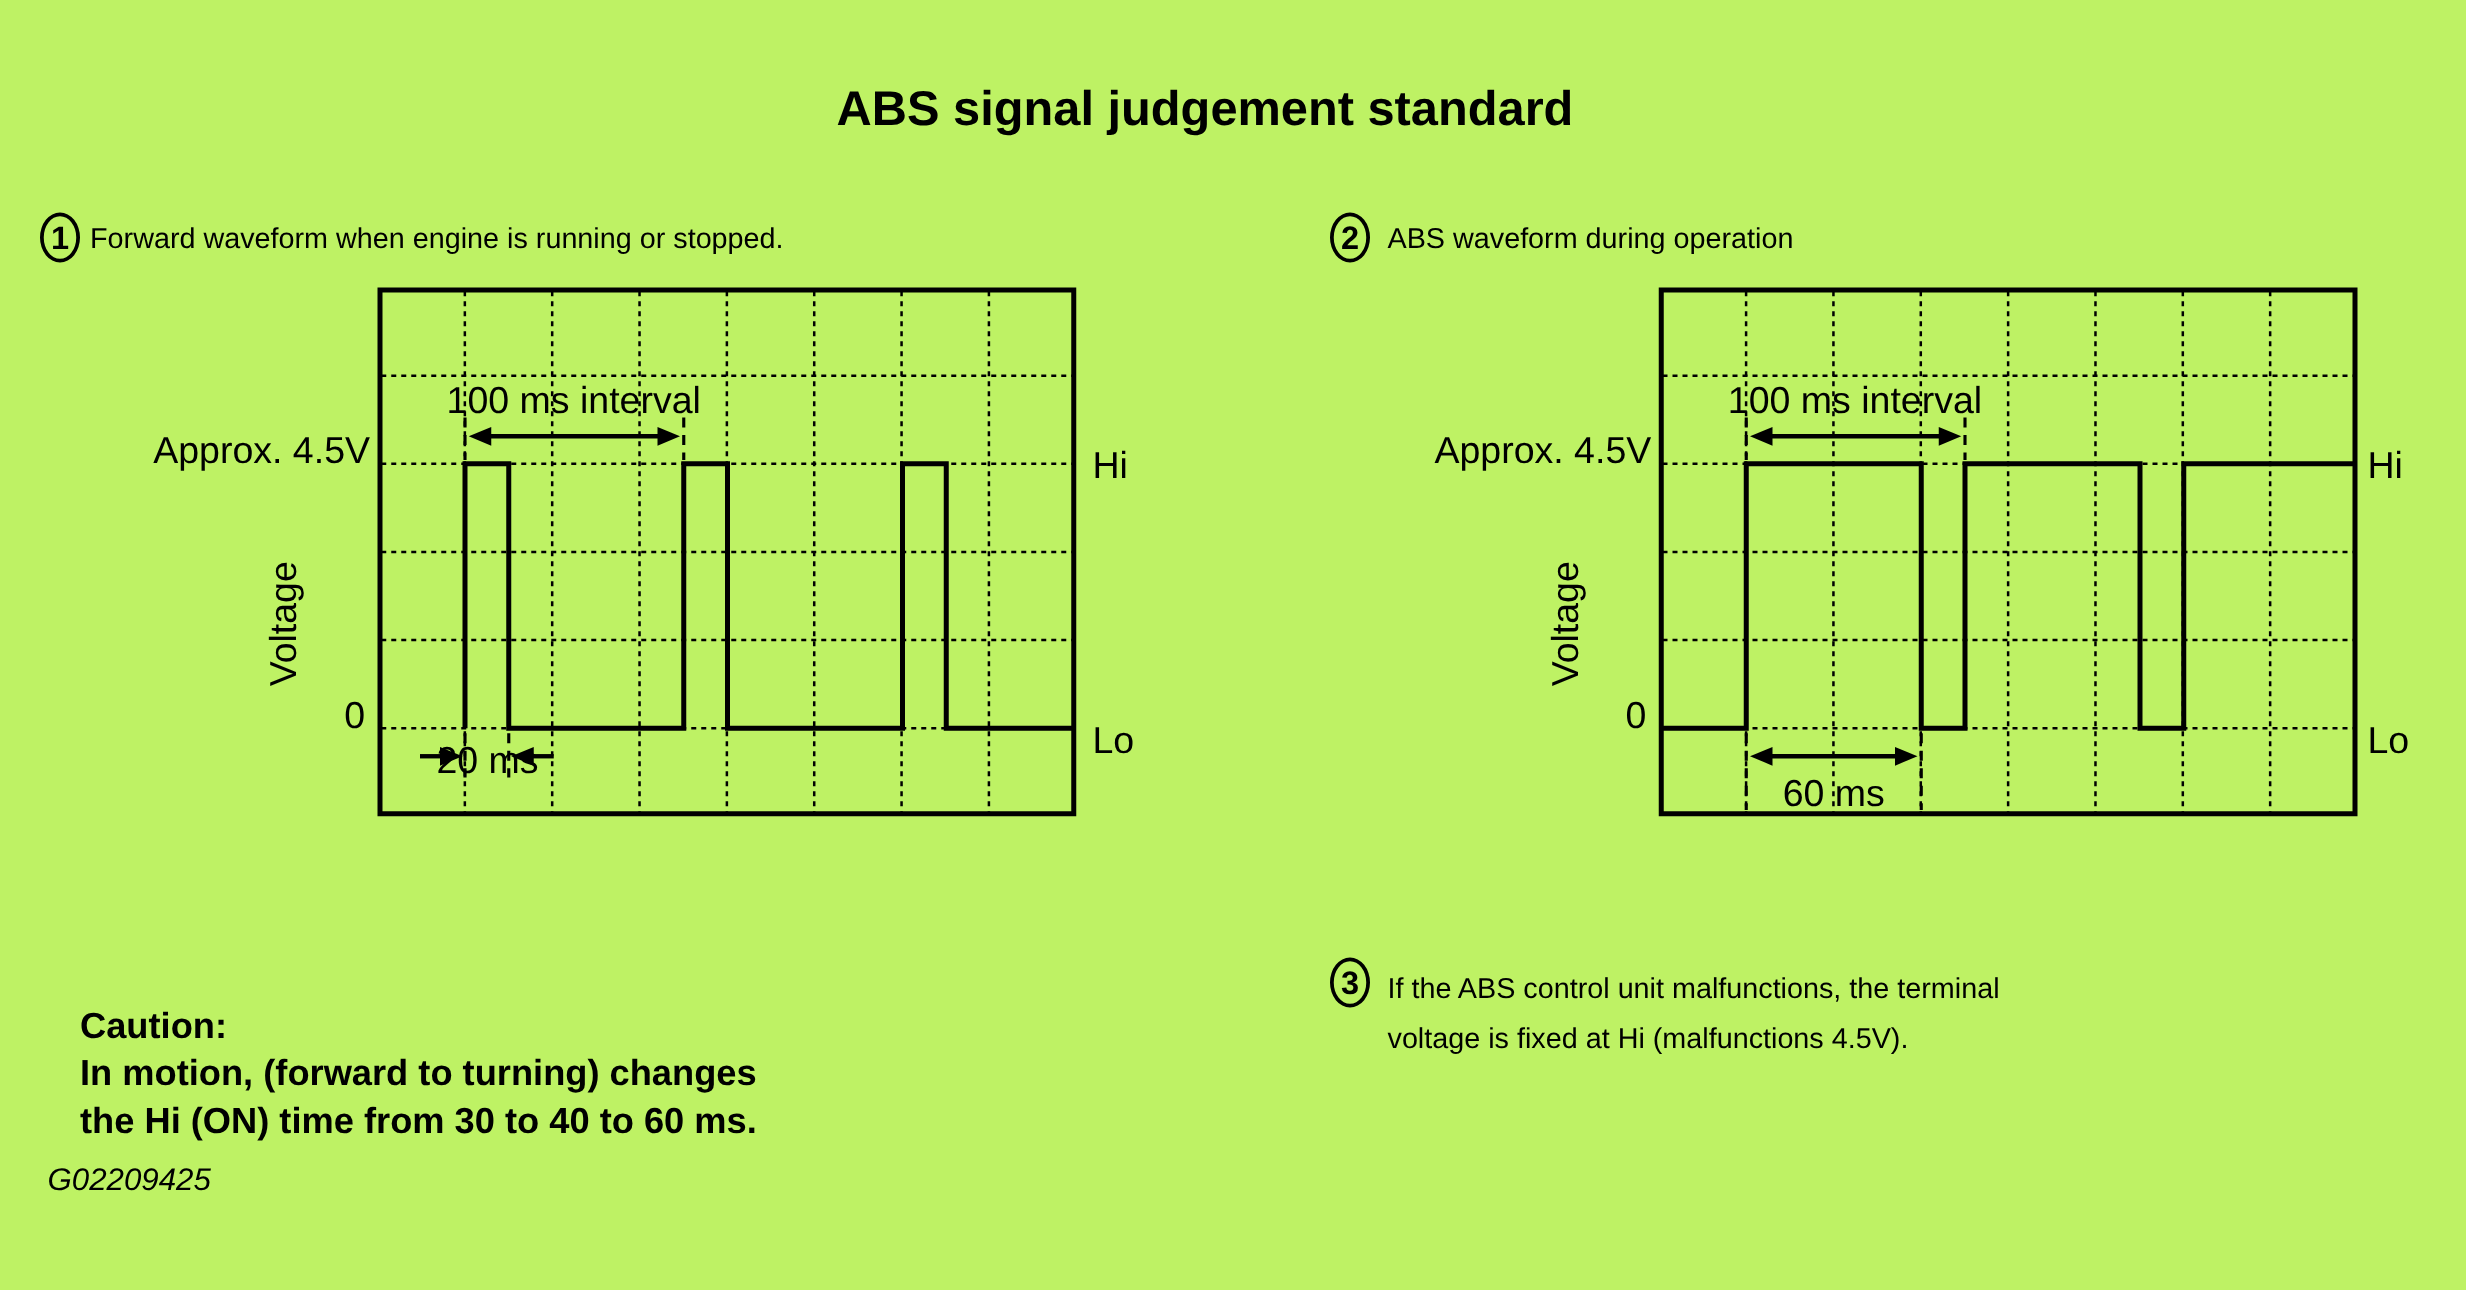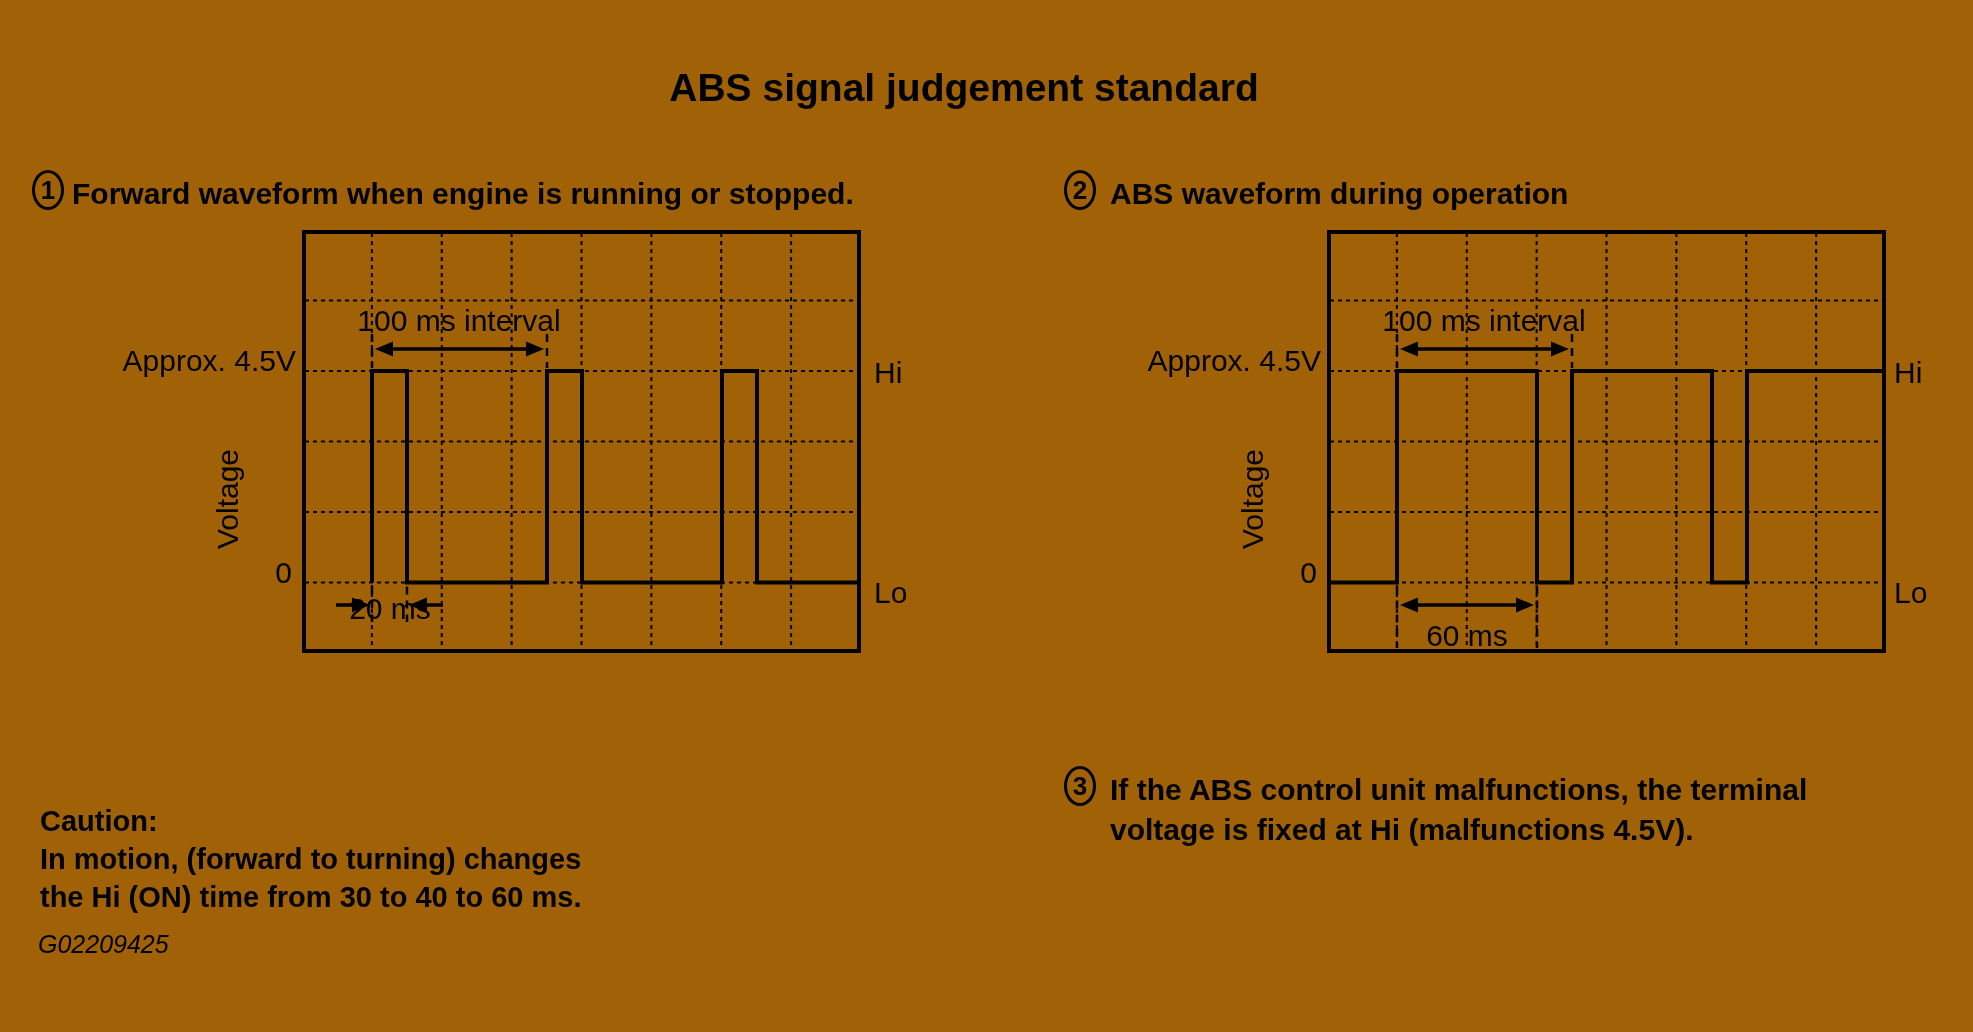--- a/index.html
+++ b/index.html
@@ -1,32 +1,32 @@
 <!DOCTYPE html>
 <html><head>
 <meta charset="utf-8">
 <style>
   html,body { margin:0; padding:0; background:#fff; }
   .page {
-    position:relative; width:1973px; height:1032px; background:#a16207;
+    position:relative; width:1973px; height:1032px; background:#bef264;
     font-family:"Liberation Sans","DejaVu Sans",sans-serif; color:#000; overflow:hidden;
   }
   .abs { position:absolute; }
   .page-title { font-size:39px; font-weight:bold; white-space:nowrap; transform:translateX(-50%); }
-  .body-text { font-size:30px; white-space:nowrap;font-weight:bold; }
+  .body-text { font-size:23px; white-space:nowrap; }
   .chart-label { font-size:30px; white-space:nowrap; }
   .badge {
     box-sizing:border-box; width:32px; height:40px; border:3px solid #000; border-radius:50%;
     display:flex; align-items:center; justify-content:center;
     font-weight:bold; font-size:26px; line-height:1;
   }
   .right-align { text-align:right; }
   .center { text-align:center; }
   .rot { transform:rotate(-90deg); transform-origin:center center; }
-  .bold-text { font-weight:bold; font-size:29px; line-height:38px; white-space:nowrap; }
+  .bold-text { font-weight:bold; font-size:29px; line-height:38px; white-space:nowrap;margin-left:24px; }
   .fig-id { font-size:25px; }
   .multiline div { line-height:40px; }
   svg .grid { stroke:#000; stroke-width:2; stroke-dasharray:4 4; fill:none; }
   svg .border { stroke:#000; stroke-width:4; fill:none; }
   svg .wave { stroke:#000; stroke-width:4; fill:none; stroke-linejoin:miter; }
   svg .mark { stroke:#000; stroke-width:2.5; stroke-dasharray:8 6; fill:none; }
   svg .dimline { stroke:#000; stroke-width:3.5; fill:none; }
   svg .head { fill:#000; stroke:none; }
 </style>
 </head>

